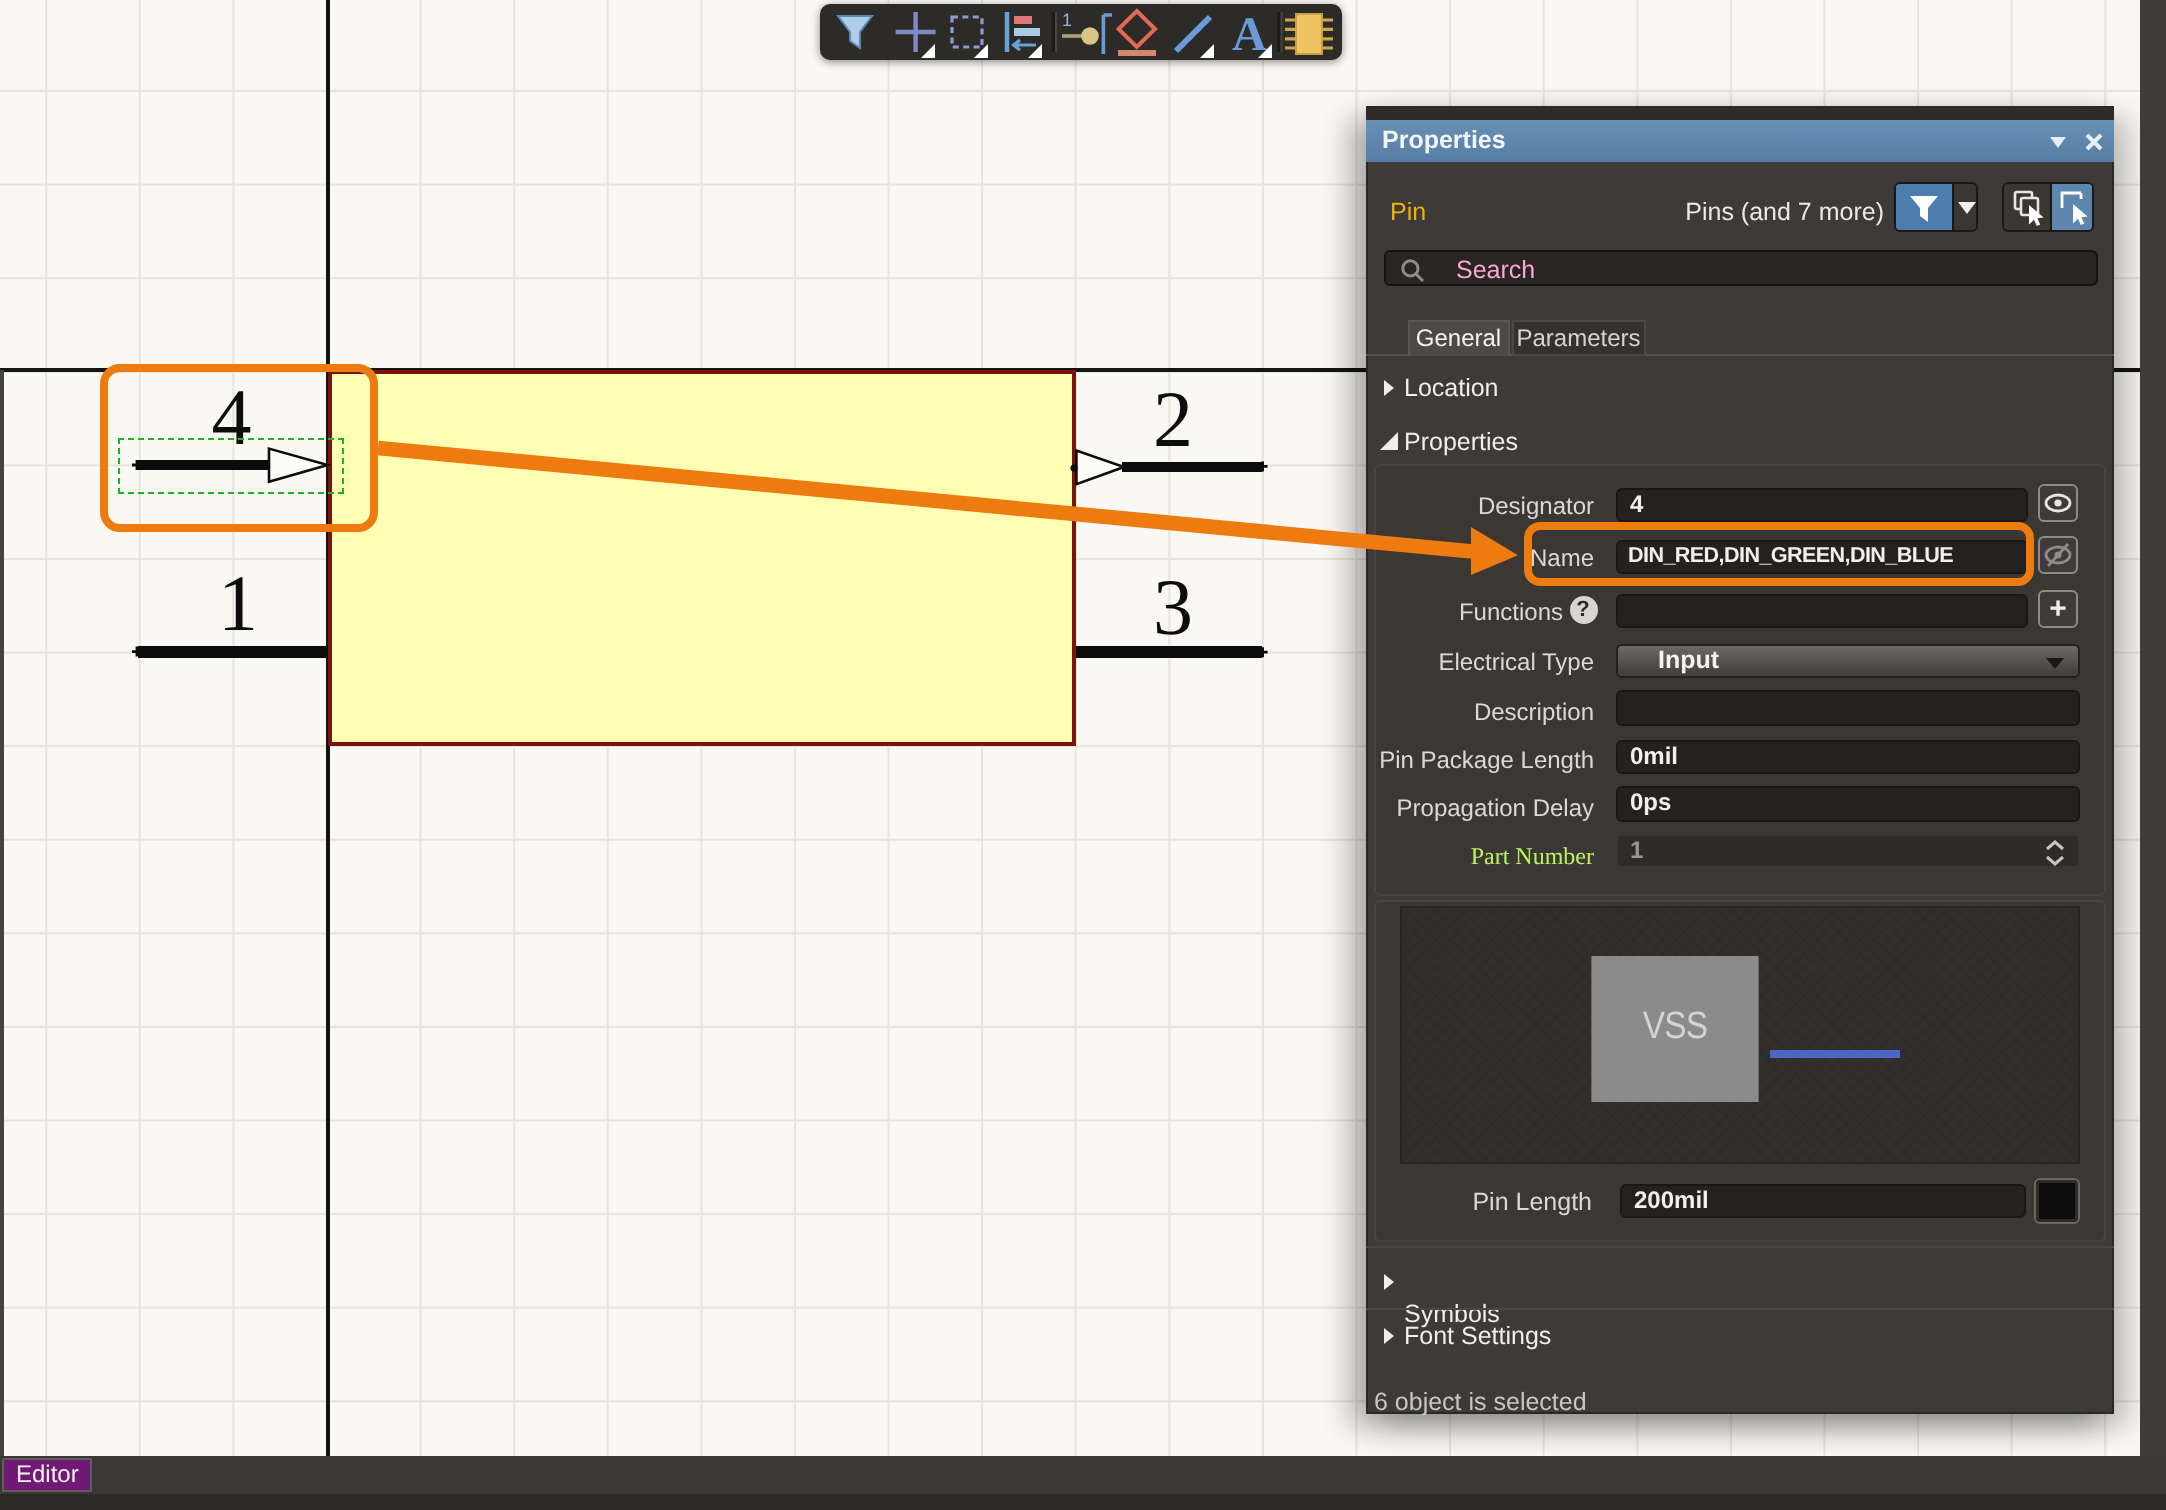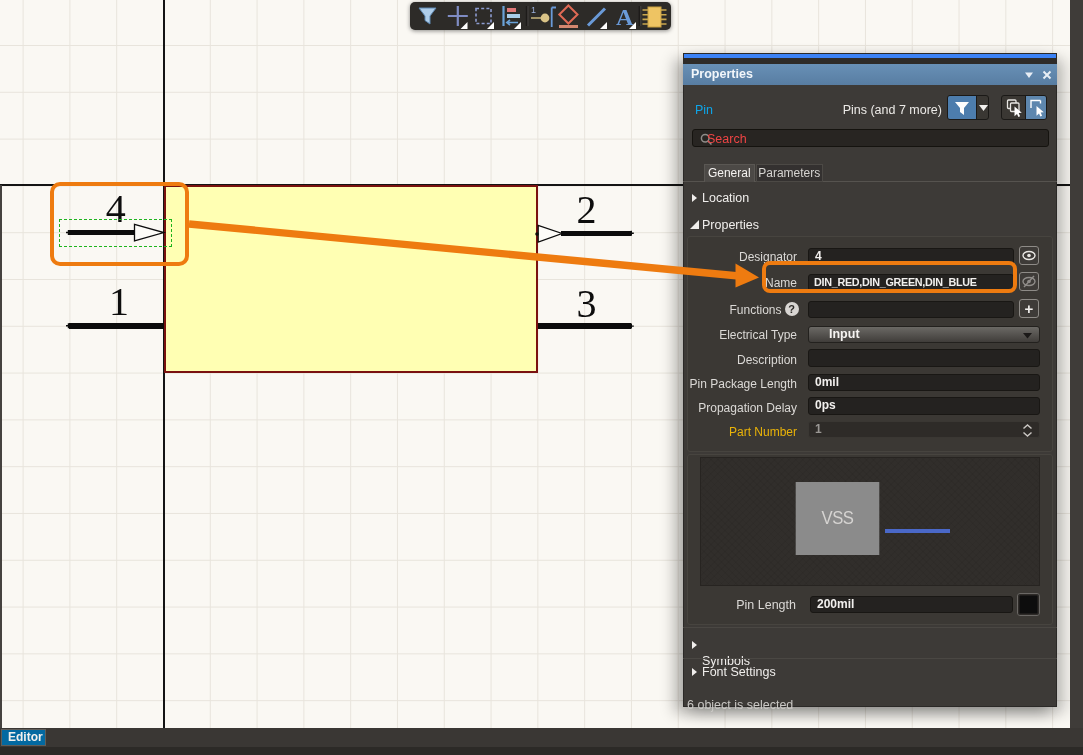--- a/index.html
+++ b/index.html
@@ -21,21 +21,21 @@
   .pinnum { position:absolute; z-index:4; font-family:"Liberation Serif", serif;
     font-size:40px; color:#0d0d0d; line-height:1; }
   #greendash { position:absolute; left:59px; top:219px; width:113px; height:28px;
     border:1.5px dashed #1eb41e; z-index:5; }
   #toolbar { position:absolute; left:410px; top:2px; width:261px; height:28px;
     background:#2d2b28; border-radius:5px; z-index:20;
     box-shadow:0 1px 4px rgba(0,0,0,0.45); }
   
   #panel { position:absolute; left:683px; top:53px; width:373.5px; height:654px;
     background:#3d3a37; z-index:10; box-shadow:-8px 6px 14px rgba(0,0,0,0.30), 8px 6px 14px rgba(0,0,0,0.22);
-    border-top:5px solid #3b82f6; outline:1px solid #2b2927; outline-offset:-1px; }
+    border-top:1px solid #3b82f6; outline:1px solid #2b2927; outline-offset:-1px; }
   #phead { position:absolute; left:0; top:6px; width:373.5px; height:21px;
     background:linear-gradient(#6890b6,#587da2); color:#f2f6fa;
     font-size:12.5px; font-weight:bold; line-height:21px; padding-left:8px; }
   .seclbl { position:absolute; font-size:12.5px; font-weight:normal; color:#f0eeec; }
   .lbl { position:absolute; font-size:12px; color:#dbd9d6; text-align:right; }
   .fld { position:absolute; background:#242220; border:1px solid #191714;
     border-radius:3px; color:#f2f0ee; font-size:12px; font-weight:bold;
     padding-left:6px; overflow:hidden; white-space:nowrap; }
   .btn { position:absolute; background:#3e3b38; border:1px solid #8e8b87;
     border-radius:3px; z-index:2; }
@@ -45,22 +45,22 @@
   
   #ann { position:absolute; left:0; top:0; width:1083px; height:755px; z-index:60; pointer-events:none; }
   #orect1 { position:absolute; left:50px; top:182px; width:138.5px; height:83.5px;
     border:4.5px solid #ee7b10; border-radius:10px; z-index:60; }
   #orect2 { position:absolute; left:762px; top:260.5px; width:255px; height:32.5px;
     border:4.5px solid #ee7b10; border-radius:8px; z-index:60; }
   #rightbar { position:absolute; left:1070px; top:0; width:13px; height:755px; background:#3f3c39; z-index:15; }
   #bottombar { position:absolute; left:0; top:727.5px; width:1083px; height:27.5px; background:#3a3734; z-index:16; }
   #bottomstrip { position:absolute; left:0; top:19.5px; width:1083px; height:8px; background:#2c2a27; }
   #edtab { position:absolute; left:1px; top:1.5px; width:45px; height:17px;
-    background:#0369a1; border:1px solid #605d59; color:#f2f0ed; font-size:12px;
-    font-weight:bold; line-height:15px; padding-left:6px; }
+    background:#701a75; border:1px solid #605d59; color:#f2f0ed; font-size:12px;
+    font-weight:normal; line-height:15px; padding-left:6px; }
   #leftedge { position:absolute; left:0; top:185px; width:2px; height:543px; background:#45423f; z-index:3; }
 </style>
 </head>
 <body>
 <div id="canvas"></div>
 <div id="yellowrect"></div>
 <div id="vaxis"></div>
 <div id="haxis"></div>
 <div id="leftedge"></div>
 
@@ -129,21 +129,21 @@
 </svg>
 </div>
 
 <div id="panel">
   <div class="abs" style="left:0;top:0;width:373.5px;height:6px;background:#2e2b28;"></div>
   <div id="phead">Properties</div>
   <svg class="abs" style="right:4px; top:12px;" width="28" height="10" viewBox="0 0 28 10">
     <polygon points="0,2.5 8,2.5 4,8" fill="#e8eef5"></polygon>
     <path d="M18.5 1.5 L25.5 8.5 M25.5 1.5 L18.5 8.5" stroke="#e8eef5" stroke-width="2"></path>
   </svg>
-  <div class="abs" style="left:12px; top:45px; font-size:12.5px; color:#0ea5e9;">Pin</div>
+  <div class="abs" style="left:12px; top:45px; font-size:12.5px; color:#eab308;">Pin</div>
   <div class="abs" style="left:90px; top:45px; width:169px; text-align:right; font-size:12.5px; color:#eceae7;">Pins (and 7 more)</div>
 
   <div class="abs" style="left:264px; top:37px; width:42px; height:25px; border:1px solid #1b1917; border-radius:3px; background:#3a3733; overflow:hidden;">
     <div class="abs" style="left:0; top:0; width:28px; height:23px; background:#4d7dad;">
       <svg width="28" height="23" viewBox="0 0 28 23">
           <polygon points="7,6 21,6 16,12 16,19 12,16 12,12" fill="#fdfdfd"></polygon>
         </svg>
     </div>
     <div class="abs" style="left:28px; top:0; width:1px; height:23px; background:#1b1917;"></div>
     <svg class="abs" style="left:31px; top:9px;" width="10" height="7" viewBox="0 0 10 7">
@@ -163,21 +163,21 @@
         <polygon points="10.5,10 10.5,19.7 13,17.4 14.4,20.5 16.1,19.7 14.7,16.6 17.8,16.3" fill="#ffffff"></polygon>
       </svg>
     </div>
   </div>
 
   <div class="abs" style="left:9px; top:71px; width:356.5px; height:18px; background:#282522; border:1px solid #15130f; border-radius:3px;">
     <svg class="abs" style="left:7px; top:3px;" width="13" height="13" viewBox="0 0 13 13">
       <circle cx="5.2" cy="5.2" r="3.8" fill="none" stroke="#8f8c89" stroke-width="1.5"></circle>
       <path d="M8 8 L11.5 11.5" stroke="#8f8c89" stroke-width="1.5"></path>
     </svg>
-    <div class="abs" style="left:14px; top:1.5px; font-size:12.5px; color:#ef4444;">Search</div>
+    <div class="abs" style="left:35px; top:1.5px; font-size:12.5px; color:#f9a8d4;">Search</div>
   </div>
 
   <div class="abs" style="left:0; top:123px; width:373.5px; height:1px; background:#56534f;"></div>
   <div class="abs" style="left:21px; top:106px; width:50.5px; height:18px; background:#4c4946; border:1px solid #5a5753; border-bottom:none; text-align:center; font-size:12px; color:#f5f3f1; line-height:17px;">General</div>
   <div class="abs" style="left:73px; top:106px; width:66.5px; height:18px; background:#343130; border:1px solid #4c4945; text-align:center; font-size:12px; color:#d6d4d1; line-height:17px;">Parameters</div>
 
   <svg class="abs" style="left:9px; top:136px;" width="5" height="8" viewBox="0 0 5 8">
       <polygon points="0,0 5,4 0,8" fill="#f0eeec"></polygon>
     </svg>
   <div class="seclbl" style="left:19px; top:133px;">Location</div>
@@ -214,21 +214,21 @@
     <svg class="abs" style="right:7px; top:6px;" width="9" height="6" viewBox="0 0 9 6">
         <polygon points="0,0 9,0 4.5,5.5" fill="#1b1918"></polygon>
       </svg>
   </div>
   <div class="lbl" style="left:0; top:294.5px; width:114px;">Description</div>
   <div class="fld" style="left:125px; top:290.5px; width:231.5px; height:18px;"></div>
   <div class="lbl" style="left:0; top:318.5px; width:114px; white-space:nowrap; overflow:hidden;">Pin Package Length</div>
   <div class="fld" style="left:125px; top:315.5px; width:231.5px; height:17.5px; line-height:15.5px;">0mil</div>
   <div class="lbl" style="left:0; top:342.5px; width:114px;">Propagation Delay</div>
   <div class="fld" style="left:125px; top:339px; width:231.5px; height:17.5px; line-height:15.5px;">0ps</div>
-  <div class="lbl" style="left:0; top:366.5px; width:114px; color:#eab308;">Part Number</div>
+  <div class="lbl" style="left:0; top:366.5px; width:114px; color:#bef264;font-family:Liberation Serif, serif;">Part Number</div>
   <div class="fld" style="left:125px; top:363px; width:231.5px; height:17px; line-height:15px; background:#2e2b28; border-color:#3a3733; color:#9a9794;">1
     <svg class="abs" style="right:6px; top:2px;" width="11" height="13" viewBox="0 0 11 13">
       <path d="M1.5 4.5 L5.5 1 L9.5 4.5 M1.5 8.5 L5.5 12 L9.5 8.5" fill="none" stroke="#c8c5c1" stroke-width="1.5"></path>
     </svg>
   </div>
 
   <div class="grp" style="top:395.5px; width:365.5px; height:171.5px;"></div>
   <div class="abs" style="left:16.5px; top:399px; width:340.5px; height:129px; background:#312e2b; border:1px solid #272421;
     background-image:repeating-linear-gradient(45deg, rgba(0,0,0,0.045) 0 1.2px, transparent 1.2px 5px), repeating-linear-gradient(-45deg, rgba(0,0,0,0.045) 0 1.2px, transparent 1.2px 5px);"></div>
   <div class="abs" style="left:106.5px; top:424px; width:95px; height:72.5px; background:#8b8b8b; color:#d6d4d2; font-size:19px; text-align:center; line-height:72px; letter-spacing:-0.5px; transform:scaleX(0.88);">VSS</div>

